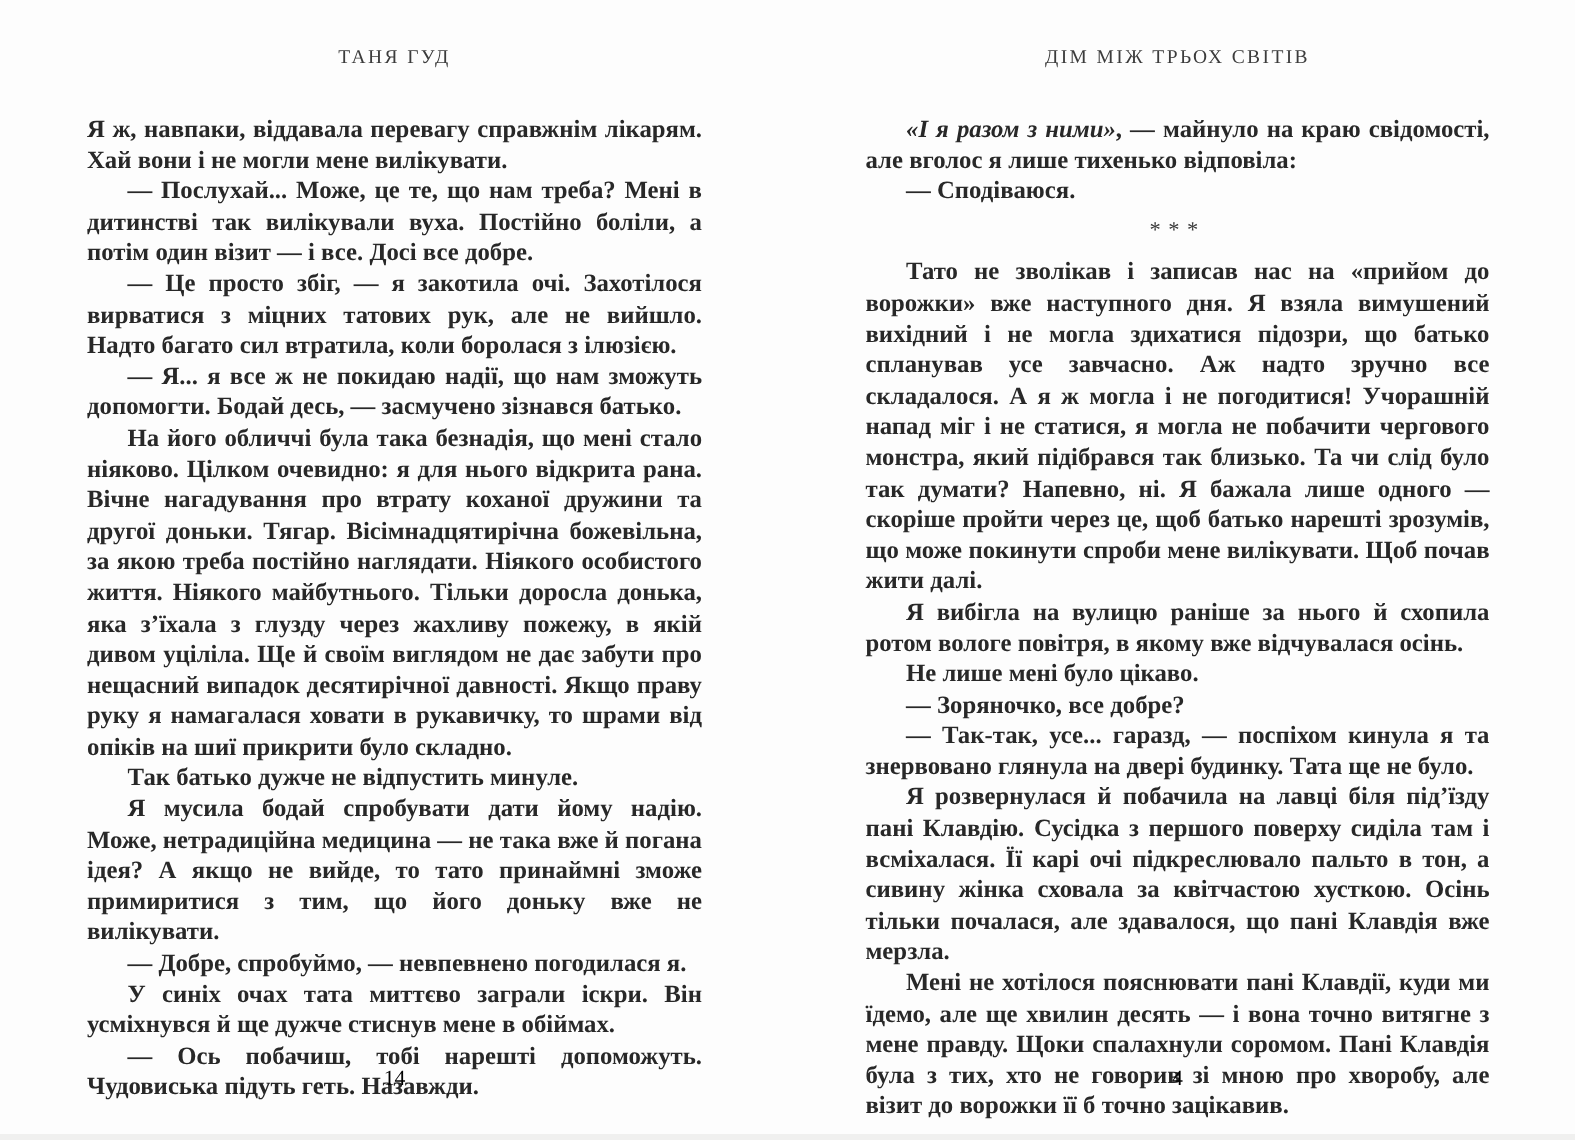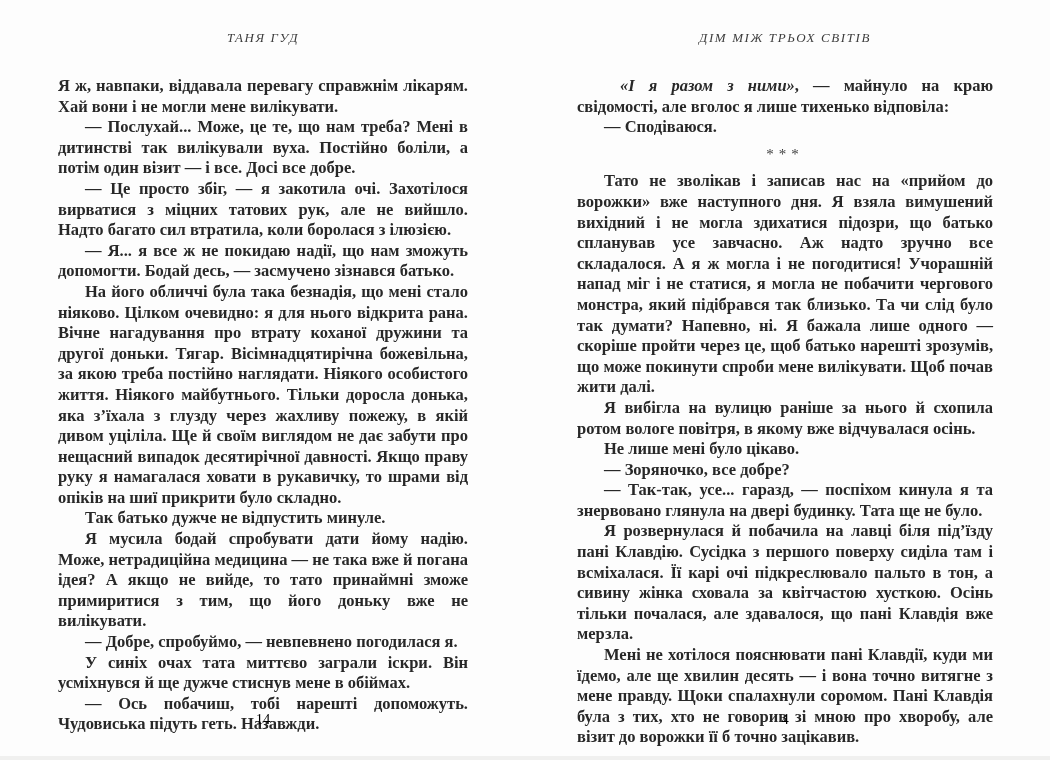--- a/index.html
+++ b/index.html
@@ -14,40 +14,39 @@
   .page { position: absolute; top: 0; height: 760px; }
   .page-left  { left: 58px;  width: 410px; }
   .page-right { left: 577px; width: 416px; }
   .running-head {
     position: absolute; top: 30px; left: 0; right: 0;
     text-align: center;
     font-size: 13px; letter-spacing: 1.6px;
     color: #3c3c3c;
     text-transform: uppercase;
     white-space: nowrap;
-    font-style: italic;
   }
   .text-block {
     position: absolute; top: 76px; left: 0; right: 0;
     font-size: 16.5px; line-height: 20.6px;
     text-align: justify;
     hyphens: auto;
   }
   .para { margin: 0; font-weight: bold; }
   .para.indent { text-indent: 27px; }
   .separator {
     margin: 6px 0 7px; text-align: center;
     letter-spacing: 5px; font-size: 15px; color: #3c3c3c;
     text-indent: 0;
   }
   .page-number {
     position: absolute; top: 711px; left: 0; right: 0;
     text-align: center; font-size: 14.5px; color: #000000;
   }
-  em { font-style: italic; margin-left: 16px; }
+  em { font-style: italic; }
   .photo-edge {
     position: absolute; left: 0; right: 0; bottom: 0; height: 4px;
     background: #f0f0ef;
   }
 </style>
 </head>
 <body>
 
 <section class="page page-left">
   <div class="running-head">ТАНЯ ГУД</div>

